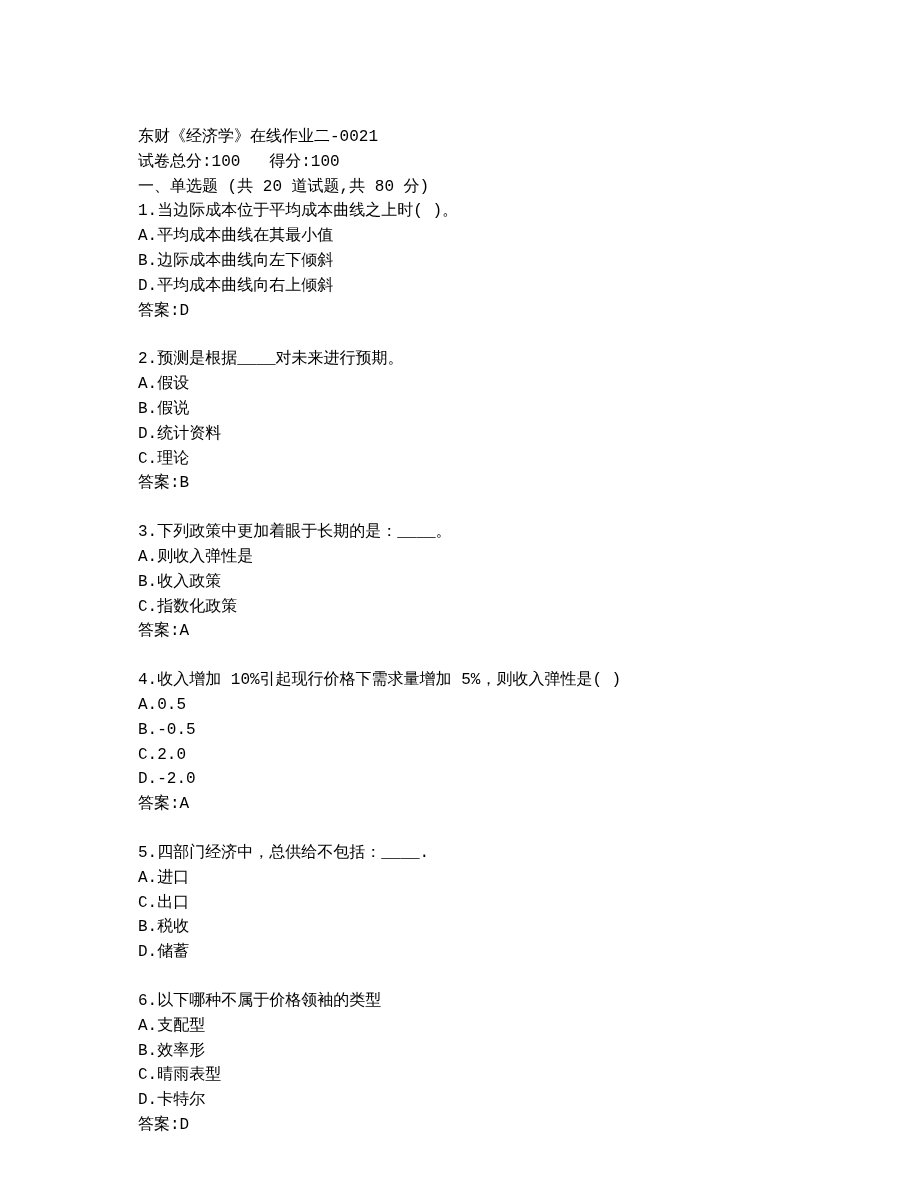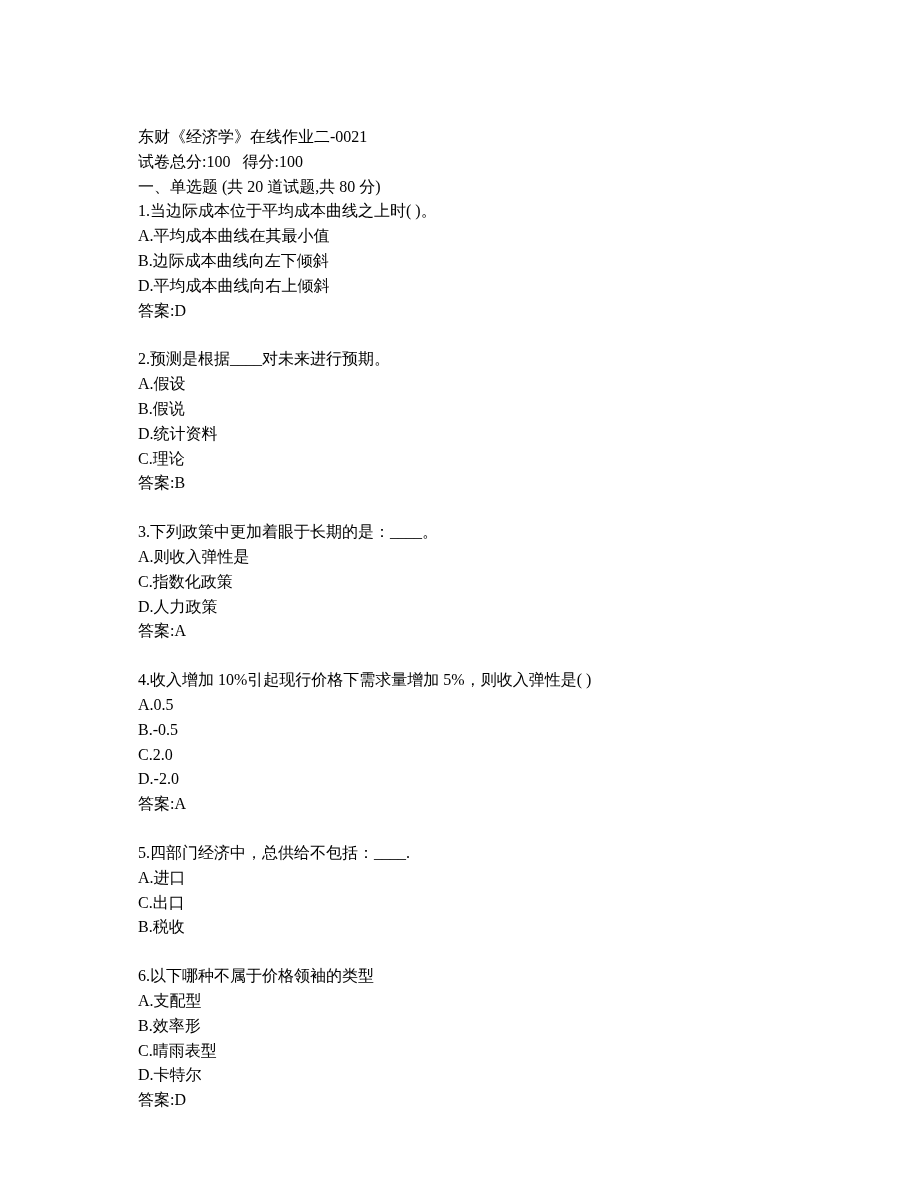--- a/index.html
+++ b/index.html
@@ -12,20 +12,21 @@
     line-height: 1.55;
   }
   .page {
     width: 920px;
     min-height: 1191px;
     padding: 125px 0 0 138px;
     box-sizing: border-box;
   }
   .line {
     white-space: pre-wrap;
+    font-family: Liberation Mono, monospace;
   }
   .block {
     margin-bottom: 24px;
   }
   .block:last-child {
     margin-bottom: 0;
   }
 </style>
 </head>
 <body>
@@ -48,39 +49,40 @@
     <div class="line">A.假设</div>
     <div class="line">B.假说</div>
     <div class="line">D.统计资料</div>
     <div class="line">C.理论</div>
     <div class="line">答案:B</div>
   </div>
 
   <div class="block">
     <div class="line"><span>3.</span><span>下列政策中更加着眼于长期的是：____。</span></div>
     <div class="line">A.则收入弹性是</div>
+    <div class="line">B.收入政策</div>
     <div class="line">C.指数化政策</div>
-    <div class="line">D.人力政策</div>
     <div class="line">答案:A</div>
   </div>
 
   <div class="block">
     <div class="line"><span>4.</span><span>收入增加 10%引起现行价格下需求量增加 5%，则收入弹性是( )</span></div>
     <div class="line">A.0.5</div>
     <div class="line">B.-0.5</div>
     <div class="line">C.2.0</div>
     <div class="line">D.-2.0</div>
     <div class="line">答案:A</div>
   </div>
 
   <div class="block">
     <div class="line"><span>5.</span><span>四部门经济中，总供给不包括：____.</span></div>
     <div class="line">A.进口</div>
     <div class="line">C.出口</div>
     <div class="line">B.税收</div>
+    <div class="line">D.储蓄</div>
   </div>
 
   <div class="block">
     <div class="line"><span>6.</span><span>以下哪种不属于价格领袖的类型</span></div>
     <div class="line">A.支配型</div>
     <div class="line">B.效率形</div>
     <div class="line">C.晴雨表型</div>
     <div class="line">D.卡特尔</div>
     <div class="line">答案:D</div>
   </div>

